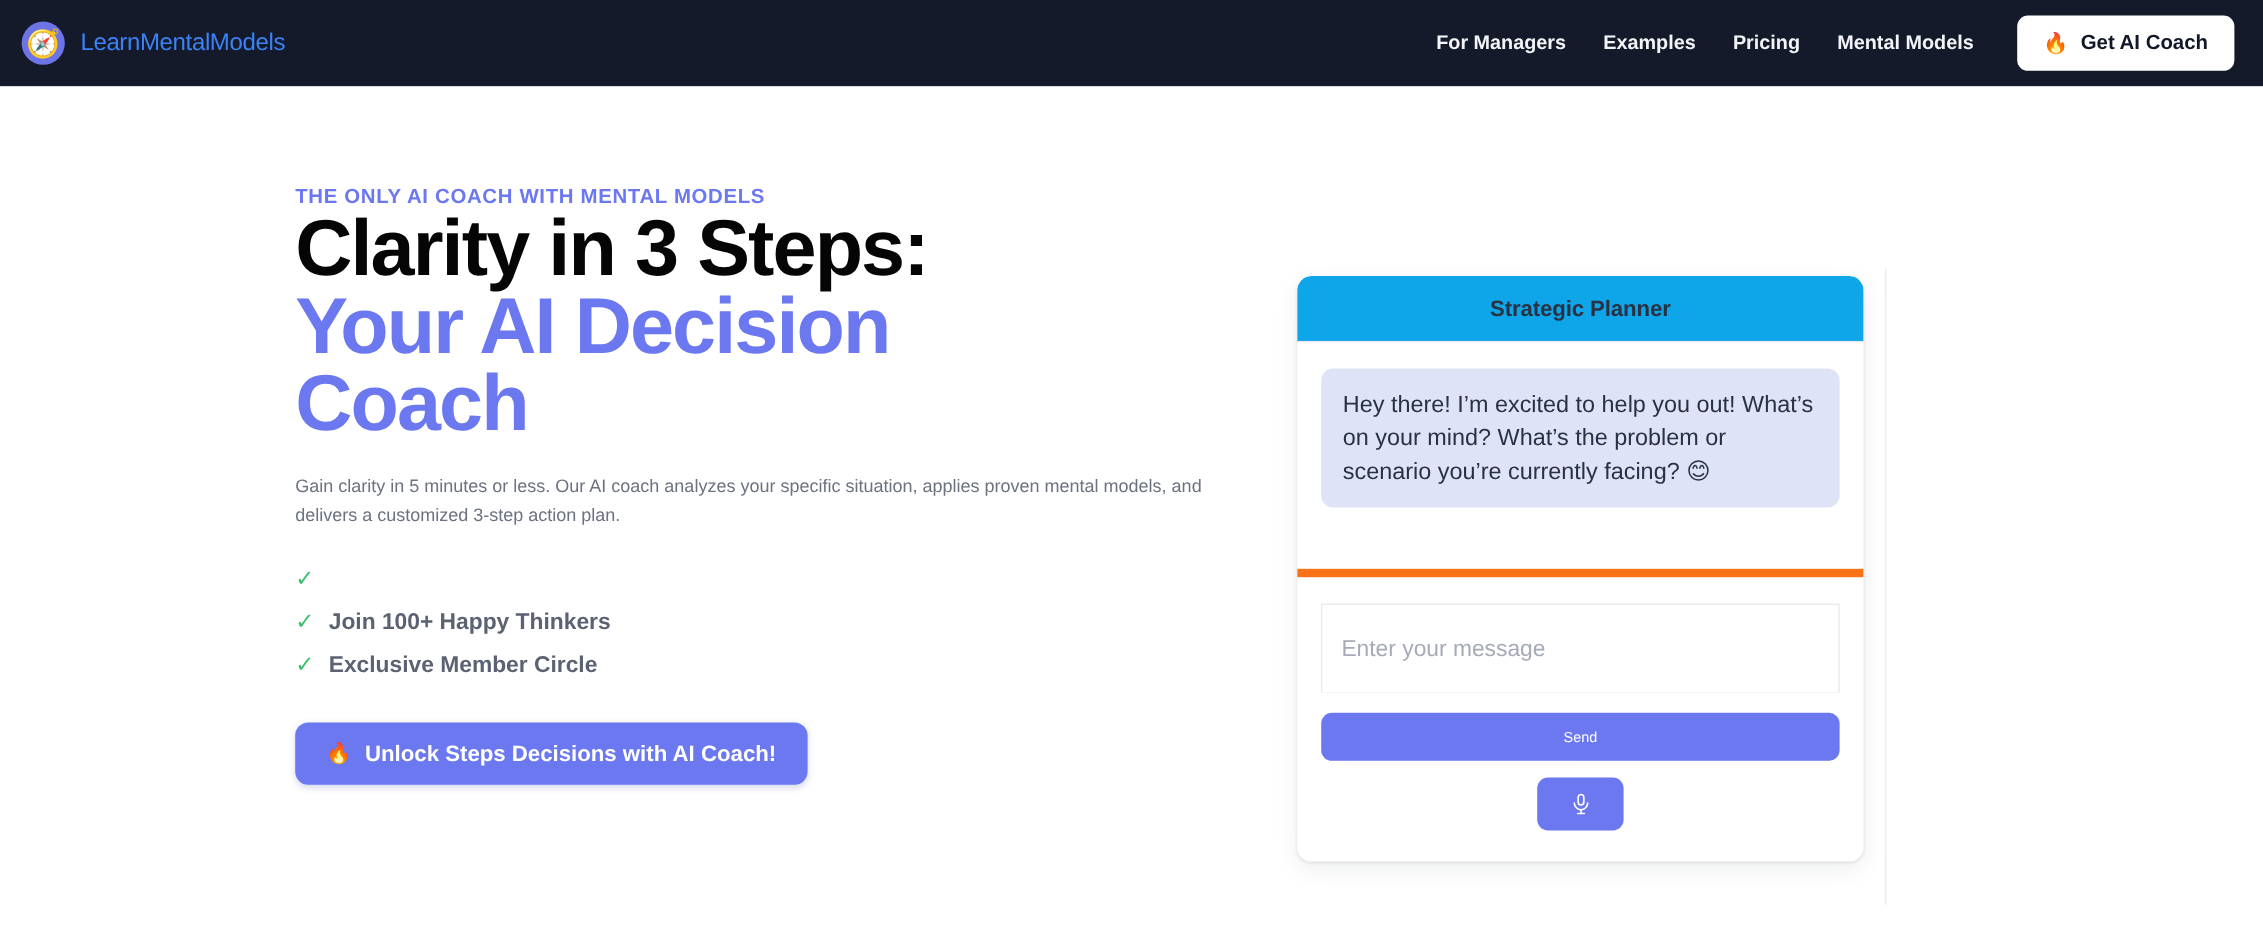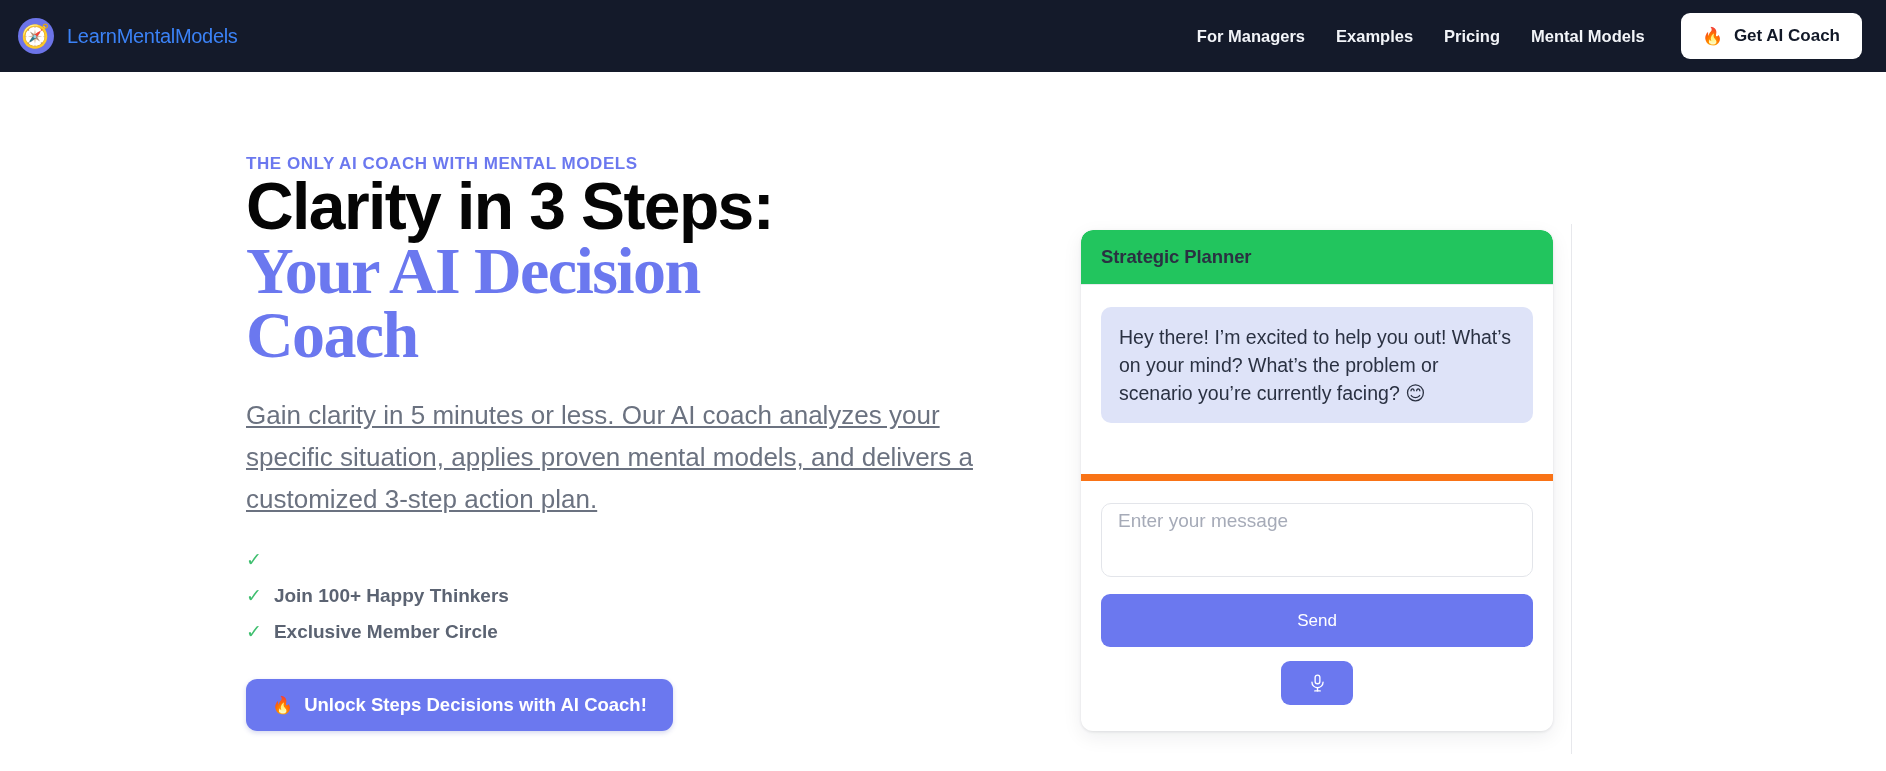--- a/index.html
+++ b/index.html
@@ -111,29 +111,28 @@
     font-size: 66px;
     line-height: 0.98;
     font-weight: 800;
     letter-spacing: -1.6px;
     color: #050505;
     font-family: "Liberation Sans Narrow", "Liberation Sans", sans-serif;
     font-stretch: condensed;
     margin-bottom: 26px;
     max-width: 640px;
   }
-  .headline .accent { color: #6b78ef; display: block; font-family: Liberation Serif, serif; }
+  .headline .accent { color: #6b78ef; display: block; }
 
   .lede {
-    font-size: 26px;
+    font-size: 15px;
     line-height: 1.62;
     color: #6b7280;
     max-width: 760px;
     margin-bottom: 28px;
-    text-decoration: underline;
   }
 
   .benefits { list-style: none; margin-bottom: 36px; }
   .benefit {
     display: flex;
     align-items: baseline;
     gap: 12px;
     margin-bottom: 13px;
     font-size: 19px;
     font-weight: 700;
@@ -168,24 +167,25 @@
 
   .chat-card {
     width: 472px;
     background: #ffffff;
     border-radius: 12px;
     box-shadow: 0 1px 3px rgba(16,24,40,0.10), 0 6px 20px rgba(16,24,40,0.07);
     overflow: hidden;
   }
 
   .chat-header {
-    background: #22c55e;
+    background: #0ea5e9;
     border-bottom: 1px solid #e9eaee;
     padding: 16px 20px;
     border-radius: 12px 12px 0 0;
+    text-align: center;
   }
   .chat-title {
     font-size: 18.5px;
     font-weight: 600;
     color: #2a3142;
     letter-spacing: -0.1px;
   }
 
   .chat-body {
     padding: 22px 20px 26px 20px;
@@ -202,40 +202,40 @@
     color: #2a3142;
     max-width: 440px;
   }
 
   .chat-input-area { padding: 22px 20px 26px 20px; }
 
   .message-input {
     width: 100%;
     height: 74px;
     border: 1px solid #e3e5ea;
-    border-radius: 10px;
-    padding: 6px 16px;
+    border-radius: 0;
+    padding: 26px 16px;
     font-size: 19px;
     font-family: inherit;
     color: #2a3142;
     resize: none;
     outline: none;
     display: block;
   }
   .message-input::placeholder { color: #a6abb8; }
 
   .send-button {
     width: 100%;
-    height: 53px;
+    height: 40px;
     margin-top: 17px;
     background: #6b78ef;
     color: #ffffff;
     border: none;
     border-radius: 9px;
-    font-size: 17px;
+    font-size: 12px;
     font-family: inherit;
     cursor: pointer;
   }
 
   .mic-row {
     display: flex;
     justify-content: center;
     margin-top: 14px;
   }
   .mic-button {

